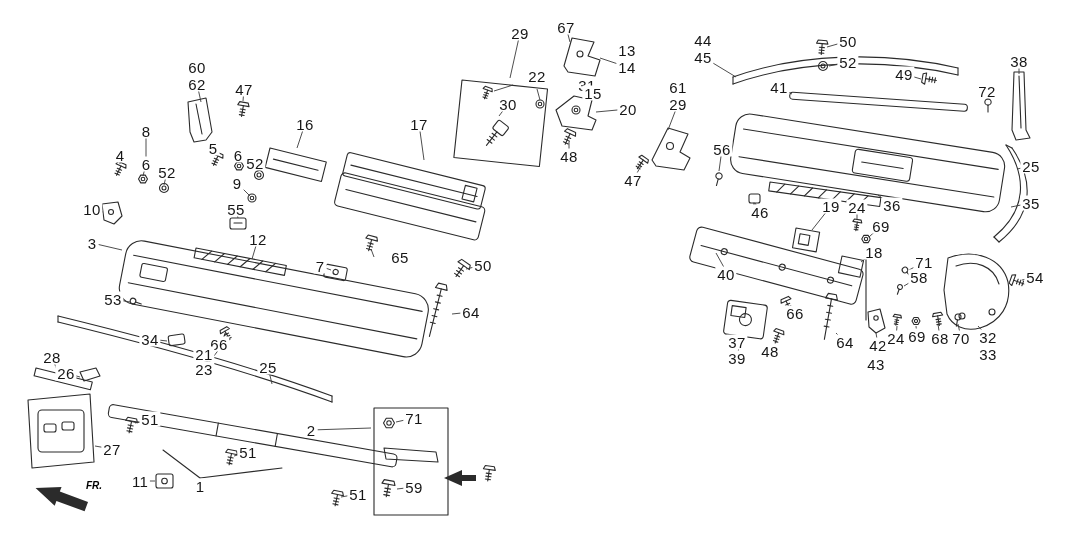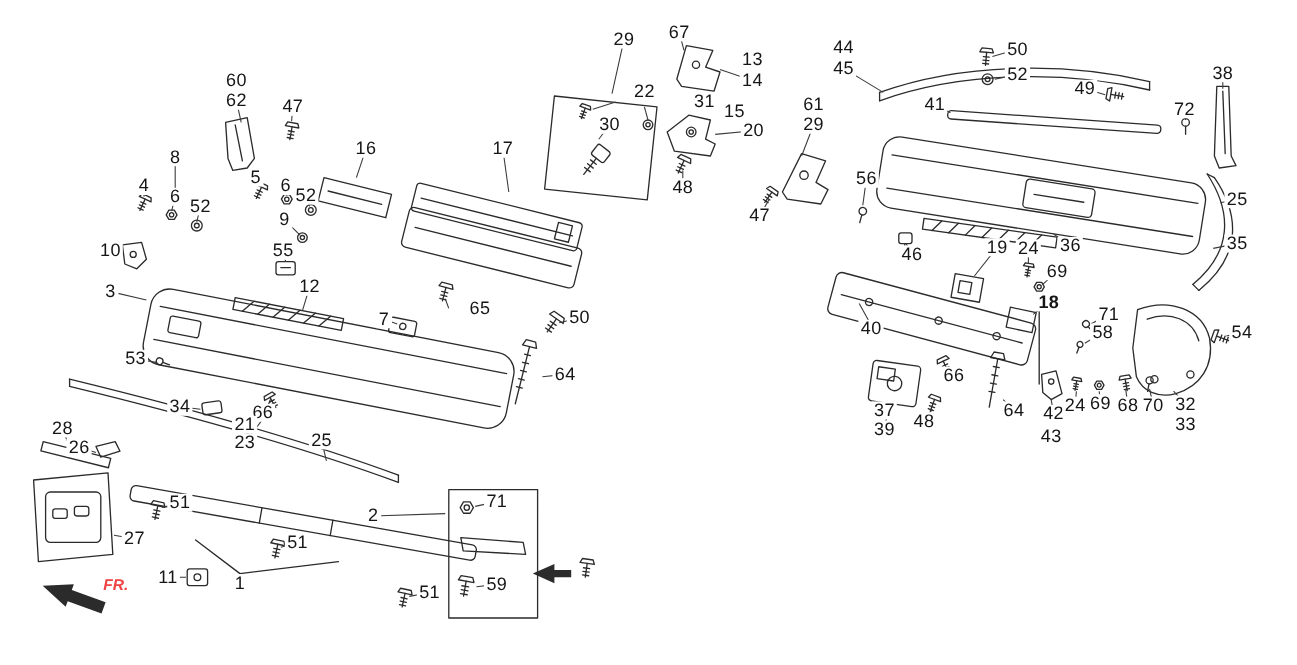--- a/index.html
+++ b/index.html
@@ -14,21 +14,21 @@
   }
   #art .fill{fill:#2b2b2b;stroke:none;}
   #art .white{fill:#ffffff;}
   #leads line{stroke:#3a3a3a;stroke-width:0.9;}
   .callout{
     position:absolute;transform:translate(-50%,-50%);
     font-size:15px;color:#161616;background:#ffffff;padding:0 2px;
     line-height:1.0;letter-spacing:0.3px;white-space:nowrap;
   }
   .fr{
-    position:absolute;font-weight:bold;font-style:italic;font-size:13px;color:#ef4444;
+    position:absolute;font-weight:bold;font-style:italic;font-size:10px;color:#000000;
     background:#fff;padding:0 2px;
   }
 </style>
 </head>
 <body>
 
 <div class="stage">
 
 <svg id="art" width="1081" height="554" viewBox="0 0 1081 554">
   <defs>
@@ -411,21 +411,21 @@
     <div class="callout" style="left: 237px; top: 183px;">9</div>
     <div class="callout" style="left: 305px; top: 124px;">16</div>
     <div class="callout" style="left: 419px; top: 124px;">17</div>
     <div class="callout" style="left: 520px; top: 33px;">29</div>
     <div class="callout" style="left: 566px; top: 27px;">67</div>
     <div class="callout" style="left: 627px; top: 50px;">13</div>
     <div class="callout" style="left: 627px; top: 67px;">14</div>
     <div class="callout" style="left: 544px; top: 85px; margin-left: 43px;">31</div>
     <div class="callout" style="left: 537px; top: 76px;">22</div>
     <div class="callout" style="left: 508px; top: 104px;">30</div>
-    <div class="callout" style="left: 612px; top: 93px;">15</div>
+    <div class="callout" style="left: 593px; top: 93px;">15</div>
     <div class="callout" style="left: 628px; top: 109px;">20</div>
     <div class="callout" style="left: 569px; top: 156px;">48</div>
     <div class="callout" style="left: 92px; top: 209px;">10</div>
     <div class="callout" style="left: 236px; top: 209px;">55</div>
     <div class="callout" style="left: 92px; top: 243px;">3</div>
     <div class="callout" style="left: 258px; top: 239px;">12</div>
     <div class="callout" style="left: 320px; top: 266px;">7</div>
     <div class="callout" style="left: 374px; top: 257px; margin-left: 26px;">65</div>
     <div class="callout" style="left: 483px; top: 265px;">50</div>
     <div class="callout" style="left: 471px; top: 312px;">64</div>
@@ -459,21 +459,21 @@
     <div class="callout" style="left: 722px; top: 149px;">56</div>
     <div class="callout" style="left: 633px; top: 180px;">47</div>
     <div class="callout" style="left: 1031px; top: 166px;">25</div>
     <div class="callout" style="left: 1031px; top: 203px;">35</div>
     <div class="callout" style="left: 760px; top: 212px;">46</div>
     <div class="callout" style="left: 831px; top: 206px;">19</div>
     <div class="callout" style="left: 857px; top: 207px;">24</div>
     <div class="callout" style="left: 892px; top: 205px;">36</div>
     <div class="callout" style="left: 881px; top: 226px;">69</div>
     <div class="callout" style="left: 726px; top: 274px;">40</div>
-    <div class="callout" style="left: 874px; top: 252px; font-weight: bold;">18</div>
+    <div class="callout" style="left: 874px; top: 252px;">18</div>
     <div class="callout" style="left: 924px; top: 262px;">71</div>
     <div class="callout" style="left: 919px; top: 277px;">58</div>
     <div class="callout" style="left: 1035px; top: 277px;">54</div>
     <div class="callout" style="left: 795px; top: 313px;">66</div>
     <div class="callout" style="left: 737px; top: 342px;">37</div>
     <div class="callout" style="left: 737px; top: 358px;">39</div>
     <div class="callout" style="left: 770px; top: 351px;">48</div>
     <div class="callout" style="left: 845px; top: 342px;">64</div>
     <div class="callout" style="left: 878px; top: 345px;">42</div>
     <div class="callout" style="left: 876px; top: 364px;">43</div>

